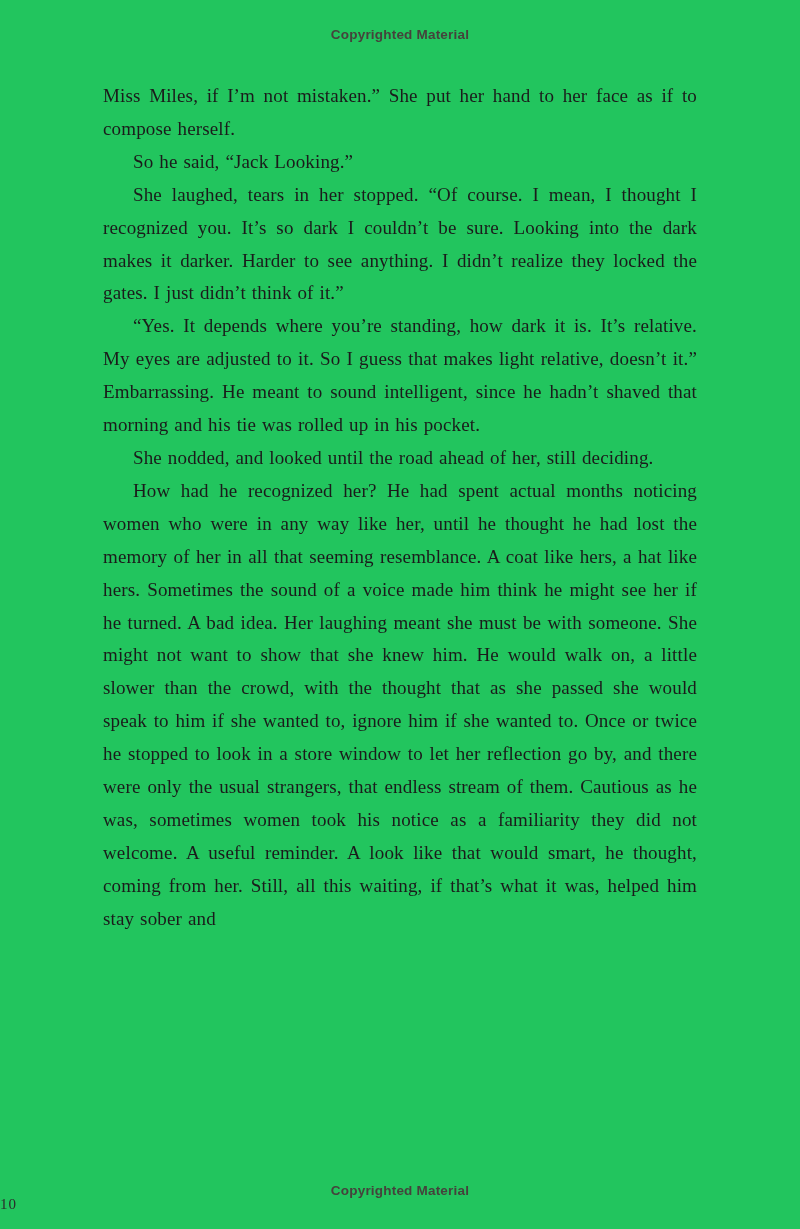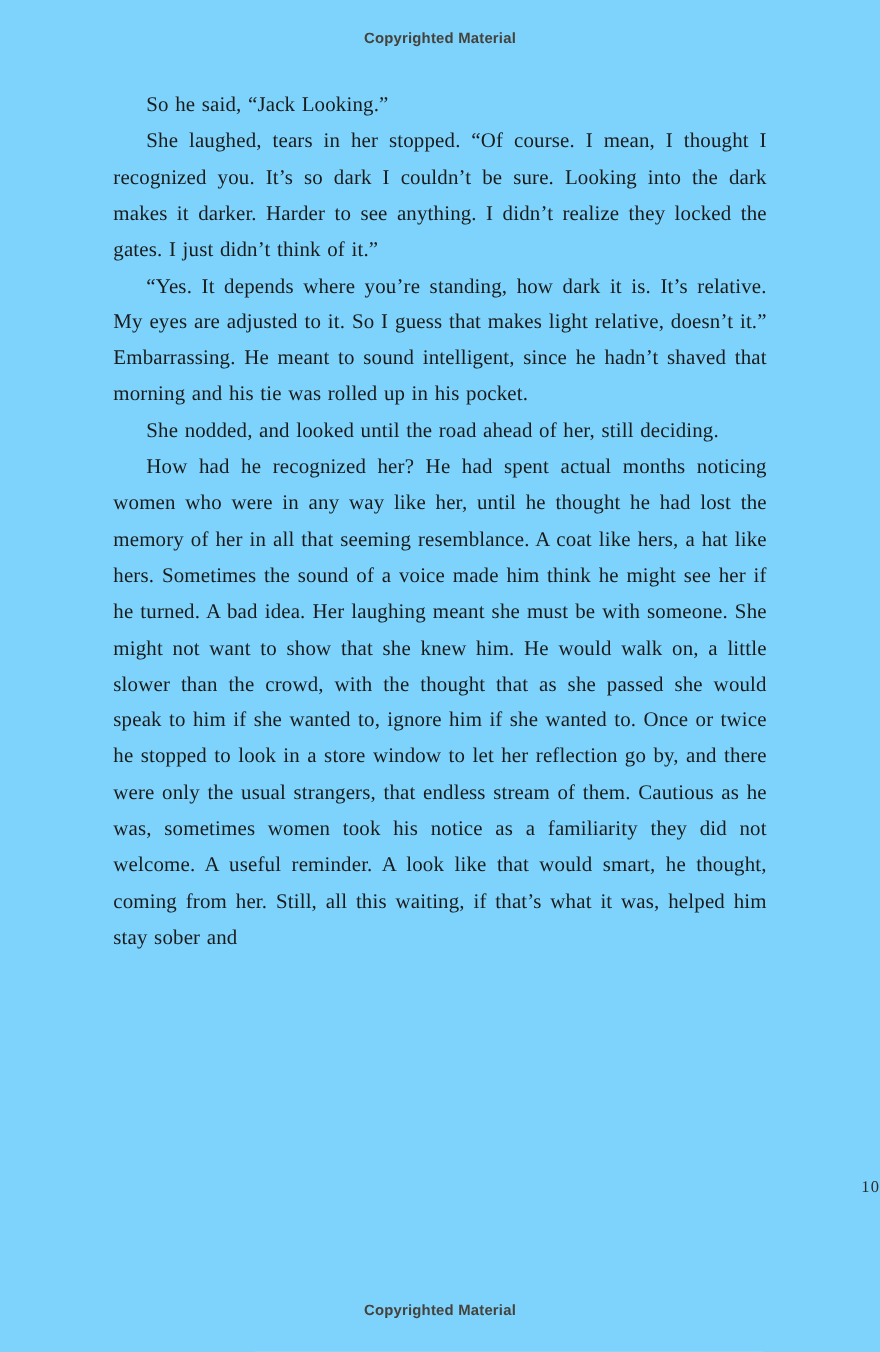--- a/index.html
+++ b/index.html
@@ -4,21 +4,21 @@
 <style>
   html, body {
     margin: 0;
     padding: 0;
     background: #ffffff;
   }
   .book-page {
     position: relative;
     width: 800px;
     height: 1229px;
-    background: #7dd3fc;
+    background: #22c55e;
     overflow: hidden;
     font-family: "Liberation Serif", serif;
   }
   .copyright-notice {
     position: absolute;
     left: 0;
     width: 100%;
     text-align: center;
     font-family: "Liberation Sans", sans-serif;
     font-weight: bold;
@@ -45,36 +45,37 @@
     margin: 0;
     padding: 0;
   }
   .text-block p.indent {
     text-indent: 30px;
   }
   .page-number {
     position: absolute;
     left: 0;
     width: 100%;
-    top: 1072px;
-    text-align: right;
+    top: 1196px;
+    text-align: left;
     font-family: "Liberation Serif", serif;
     font-size: 15px;
     color: #2b2b2b;
     letter-spacing: 1px;
   }
 </style>
 </head>
 <body>
 
 <div class="book-page">
 
   <div class="copyright-notice copyright-top">Copyrighted Material</div>
 
   <div class="text-block">
+      <p class="">Miss Miles, if I’m not mistaken.” She put her hand to her face as if to compose herself.</p>
       <p class="indent">So he said, “Jack Looking.”</p>
       <p class="indent">She laughed, tears in her stopped. “Of course. I mean, I thought I recognized you. It’s so dark I couldn’t be sure. Looking into the dark makes it darker. Harder to see anything. I didn’t realize they locked the gates. I just didn’t think of it.”</p>
       <p class="indent">“Yes. It depends where you’re standing, how dark it is. It’s relative. My eyes are adjusted to it. So I guess that makes light relative, doesn’t it.” Embarrassing. He meant to sound intelligent, since he hadn’t shaved that morning and his tie was rolled up in his pocket.</p>
       <p class="indent">She nodded, and looked until the road ahead of her, still deciding.</p>
       <p class="indent">How had he recognized her? He had spent actual months noticing women who were in any way like her, until he thought he had lost the memory of her in all that seeming resemblance. A coat like hers, a hat like hers. Sometimes the sound of a voice made him think he might see her if he turned. A bad idea. Her laughing meant she must be with someone. She might not want to show that she knew him. He would walk on, a little slower than the crowd, with the thought that as she passed she would speak to him if she wanted to, ignore him if she wanted to. Once or twice he stopped to look in a store window to let her reflection go by, and there were only the usual strangers, that endless stream of them. Cautious as he was, sometimes women took his notice as a familiarity they did not welcome. A useful reminder. A look like that would smart, he thought, coming from her. Still, all this waiting, if that’s what it was, helped him stay sober and</p>
     </div>
 
   <div class="page-number">10</div>
 
   <div class="copyright-notice copyright-bottom">Copyrighted Material</div>

